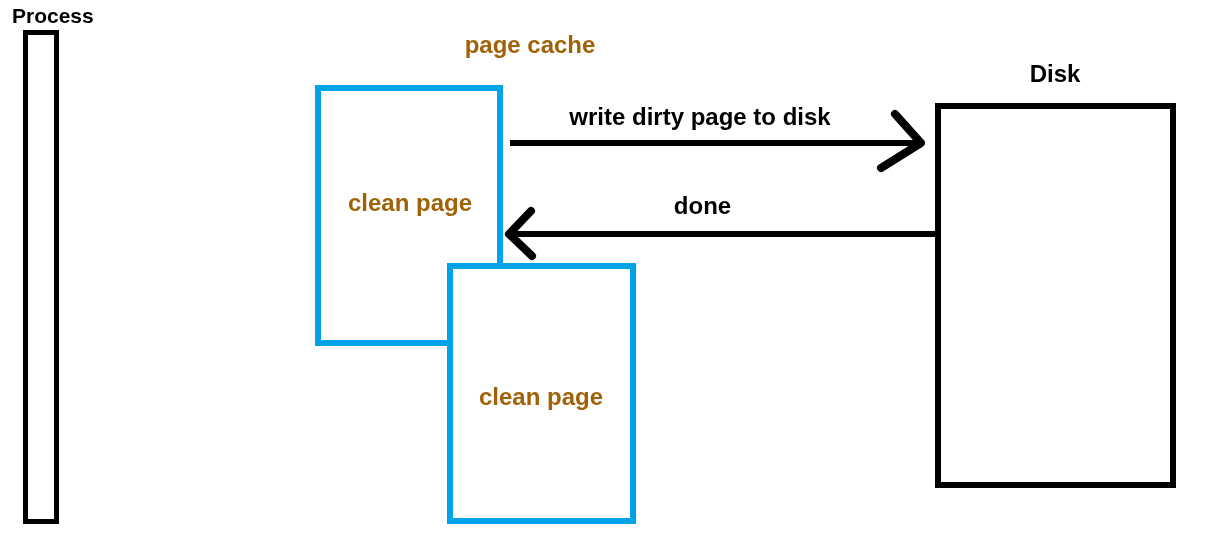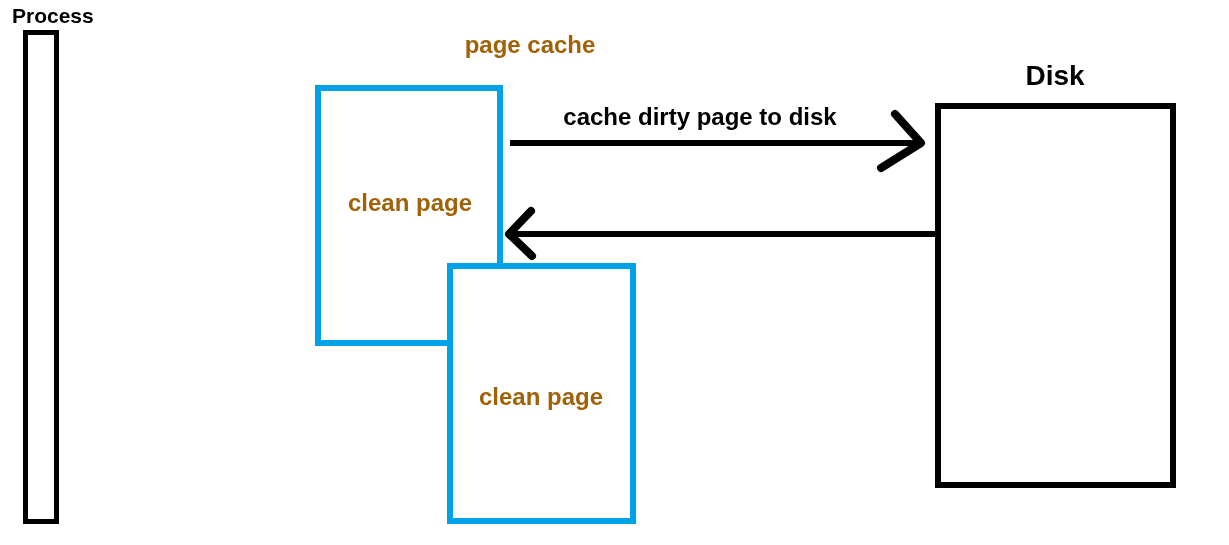--- a/index.html
+++ b/index.html
@@ -50,34 +50,35 @@
 
   <div class="lbl black" style="left:12px; top:4px; font-size:21px;">Process</div>
   <div class="box black" style="left:23px; top:30px; width:36px; height:494px;"></div>
 
   <div class="lbl blue" style="left:455px; top:32px; width:150px; font-size:24px;">page cache</div>
 
   <div class="box blue" style="left:315px; top:85px; width:188px; height:261px;"></div>
 
   <div class="box blue filled" style="left:447px; top:263px; width:189px; height:261px;"></div>
 
-  <div class="lbl black" style="left:1000px; top:61px; width:110px; font-size:28px;">Disk</div>
+  <div class="lbl black" style="left:1000px; top:61px; width:110px; font-size:24px;">Disk</div>
   <div class="box black" style="left:935px; top:103px; width:241px; height:385px; border-width:6px;"></div>
 
   <svg class="arrows-overlay" viewBox="0 0 1229 545" xmlns="http://www.w3.org/2000/svg">
     <g>
       <line x1="510" y1="143" x2="917" y2="143" stroke="#000000" stroke-width="6"></line>
       <polyline points="895,114 921,143 881,168" fill="none" stroke="#000000" stroke-width="8" stroke-linecap="round" stroke-linejoin="round"></polyline>
     </g>
     <g>
       <line x1="935" y1="234" x2="513" y2="234" stroke="#000000" stroke-width="6"></line>
       <polyline points="531,211 509,234 532,256" fill="none" stroke="#000000" stroke-width="8" stroke-linecap="round" stroke-linejoin="round"></polyline>
     </g>
   </svg>
 
   <div class="lbl blue" style="left:330px; top:190px; width:160px; font-size:24px;">clean page</div>
 
   <div class="lbl blue" style="left:461px; top:384px; width:160px; font-size:24px;">clean page</div>
 
-  <div class="lbl black" style="left:545px; top:104px; width:310px; font-size:24px;">cache dirty page to disk</div>
+  <div class="lbl black" style="left:545px; top:104px; width:310px; font-size:24px;">write dirty page to disk</div>
 
+  <div class="lbl black" style="left:630px; top:193px; width:145px; font-size:24px;">done</div>
 
 </div>
 
 </body></html>

